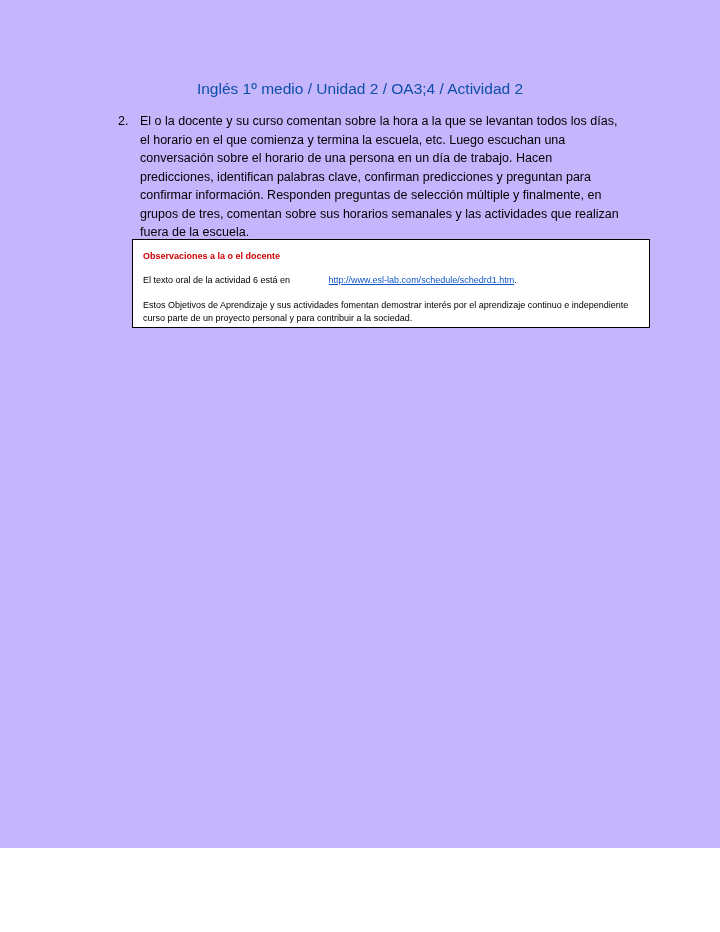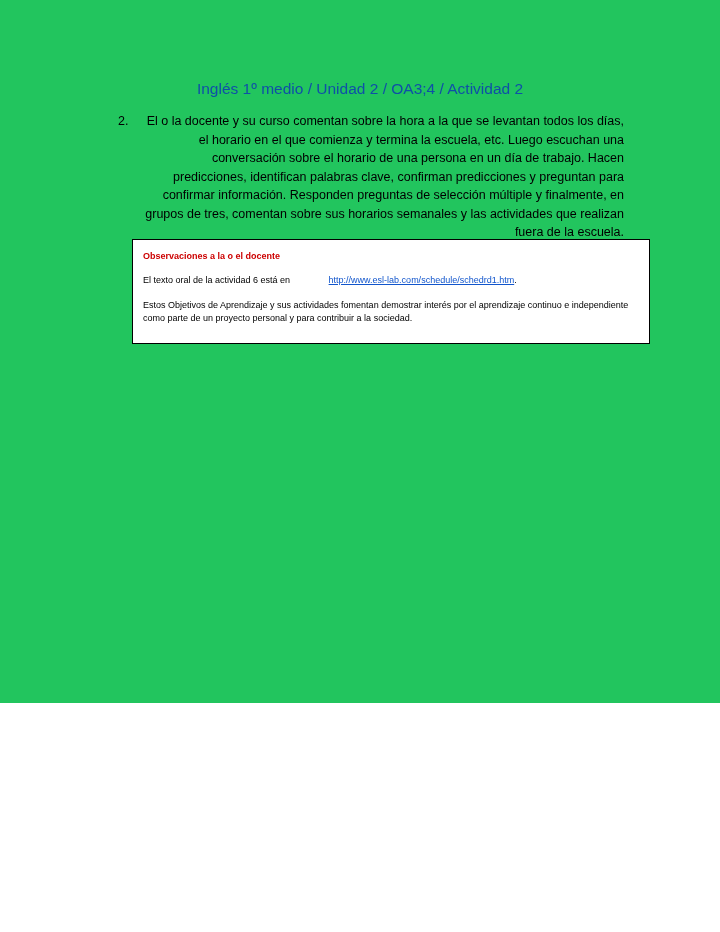--- a/index.html
+++ b/index.html
@@ -10,22 +10,22 @@
     width: 720px;
     height: 932px;
     background: #ffffff;
     font-family: "Liberation Sans", sans-serif;
     color: #000000;
     overflow: hidden;
   }
   .page {
     position: relative;
     width: 720px;
-    height: 703px;
-    background: #22c55e;
+    height: 848px;
+    background: #c4b5fd;
   }
   .doc-title {
     position: absolute;
     top: 80px;
     left: 0;
     width: 720px;
     text-align: center;
     font-size: 15.5px;
     color: #0f4fa8;
     font-family: "Liberation Sans", sans-serif;
@@ -43,30 +43,30 @@
     flex: 0 0 22px;
     font-size: 12.5px;
     line-height: 18.5px;
     color: #000000;
   }
   .activity-text {
     flex: 1 1 auto;
     font-size: 12.5px;
     line-height: 18.5px;
     color: #000000;
-    text-align: right;
+    text-align: left;
   }
   .note-box {
     position: absolute;
     top: 239px;
     left: 132px;
     width: 518px;
     box-sizing: border-box;
     border: 1px solid #000000;
-    padding: 10px 10px 16px 10px;
+    padding: 10px 10px 0 10px;
     background: #ffffff;
   }
   .note-title {
     font-size: 9px;
     color: #cc0000;
     font-weight: bold;
     margin: 0 0 12px 0;
     line-height: 12px;
   }
   .note-para {
@@ -94,16 +94,16 @@
   <div class="activity-block">
     <div class="activity-number">2.</div>
     <div class="activity-text">El o la docente y su curso comentan sobre la hora a la que se levantan todos los días, el horario en el que comienza y termina la escuela, etc. Luego escuchan una conversación sobre el horario de una persona en un día de trabajo. Hacen predicciones, identifican palabras clave, confirman predicciones y preguntan para confirmar información. Responden preguntas de selección múltiple y finalmente, en grupos de tres, comentan sobre sus horarios semanales y las actividades que realizan fuera de la escuela.</div>
   </div>
 
   <div class="note-box">
     <div class="note-title">Observaciones a la o el docente</div>
     <div class="note-para">
       <span>El texto oral de la actividad 6 está en </span><a class="note-link" href="#">http://www.esl-lab.com/schedule/schedrd1.htm</a><span>.</span>
     </div>
-    <div class="note-para">Estos Objetivos de Aprendizaje y sus actividades fomentan demostrar interés por el aprendizaje continuo e independiente como parte de un proyecto personal y para contribuir a la sociedad.</div>
+    <div class="note-para">Estos Objetivos de Aprendizaje y sus actividades fomentan demostrar interés por el aprendizaje continuo e independiente curso parte de un proyecto personal y para contribuir a la sociedad.</div>
   </div>
 
 </div>
 
 </body></html>

